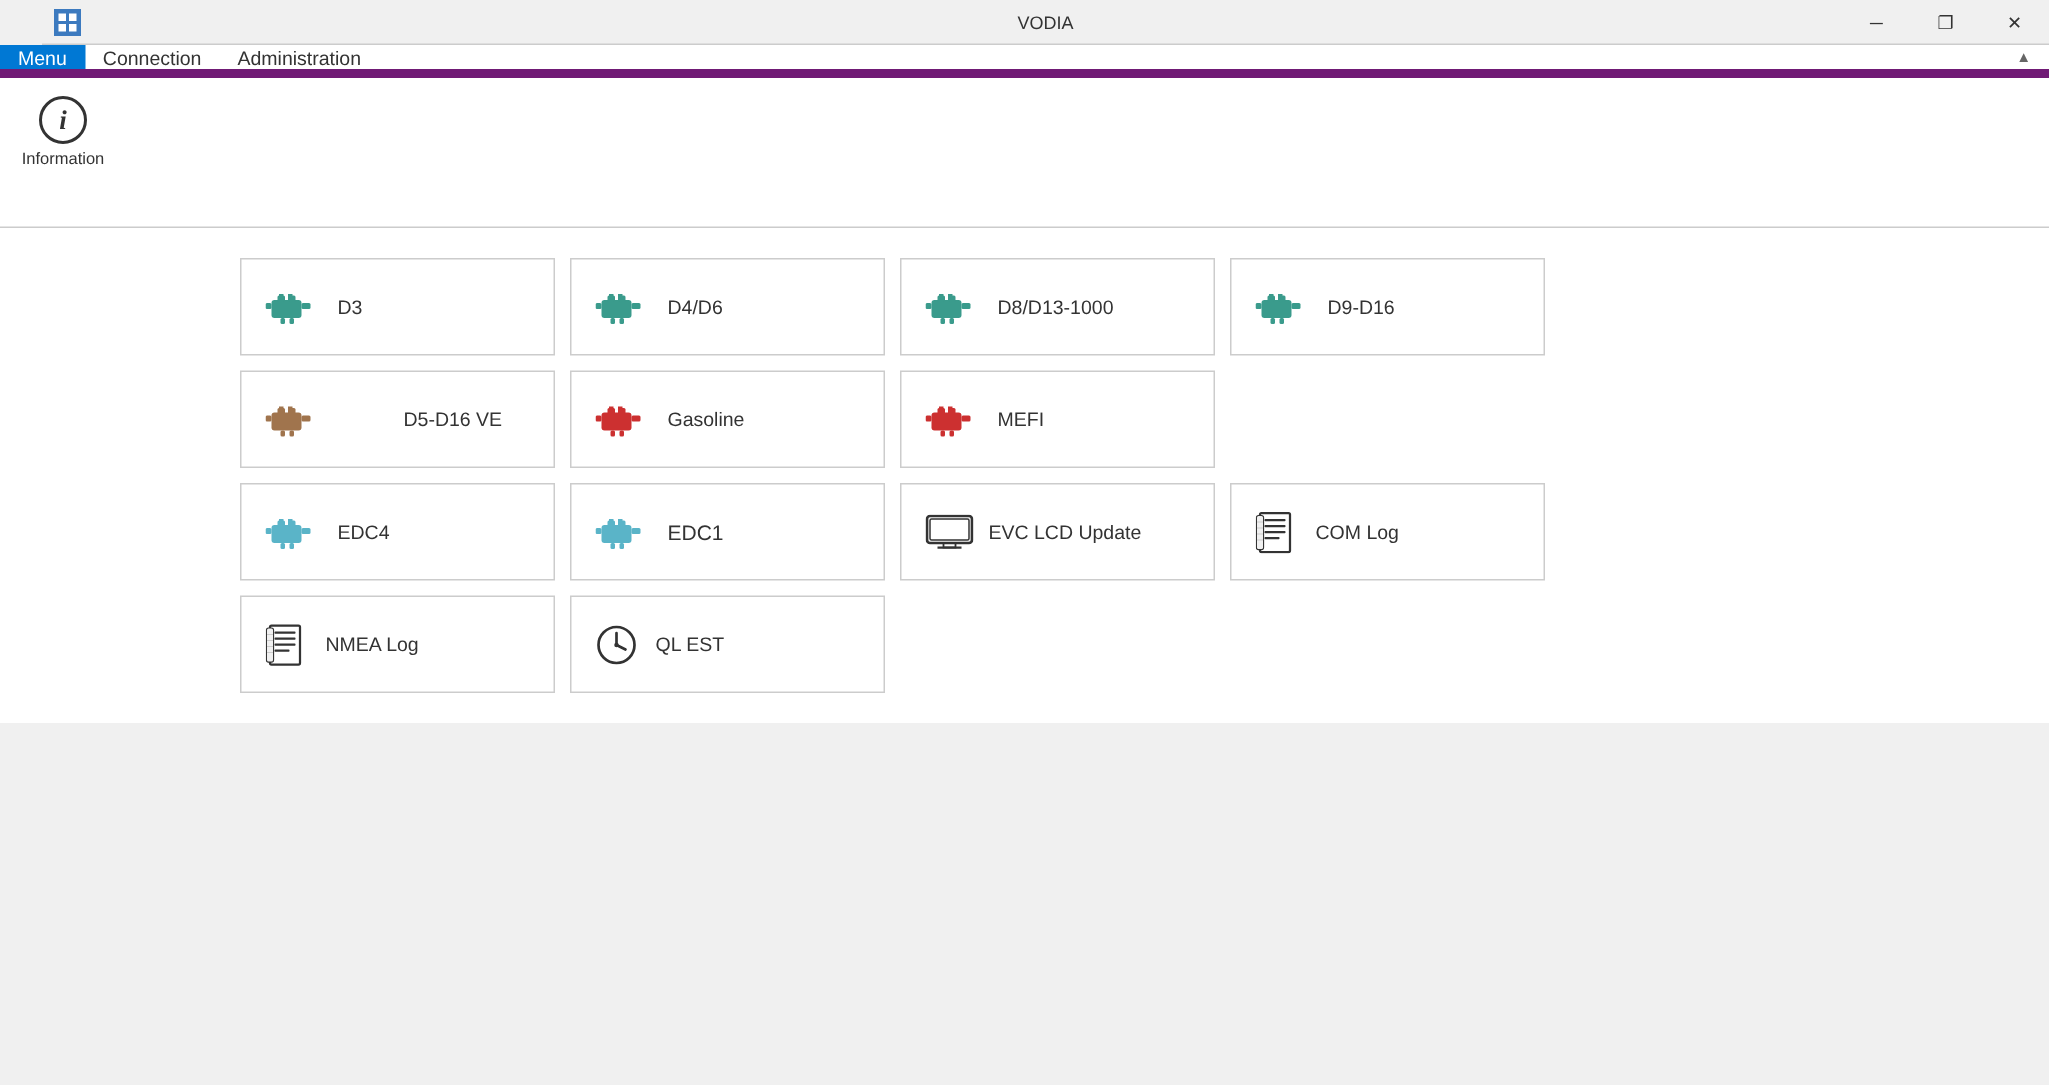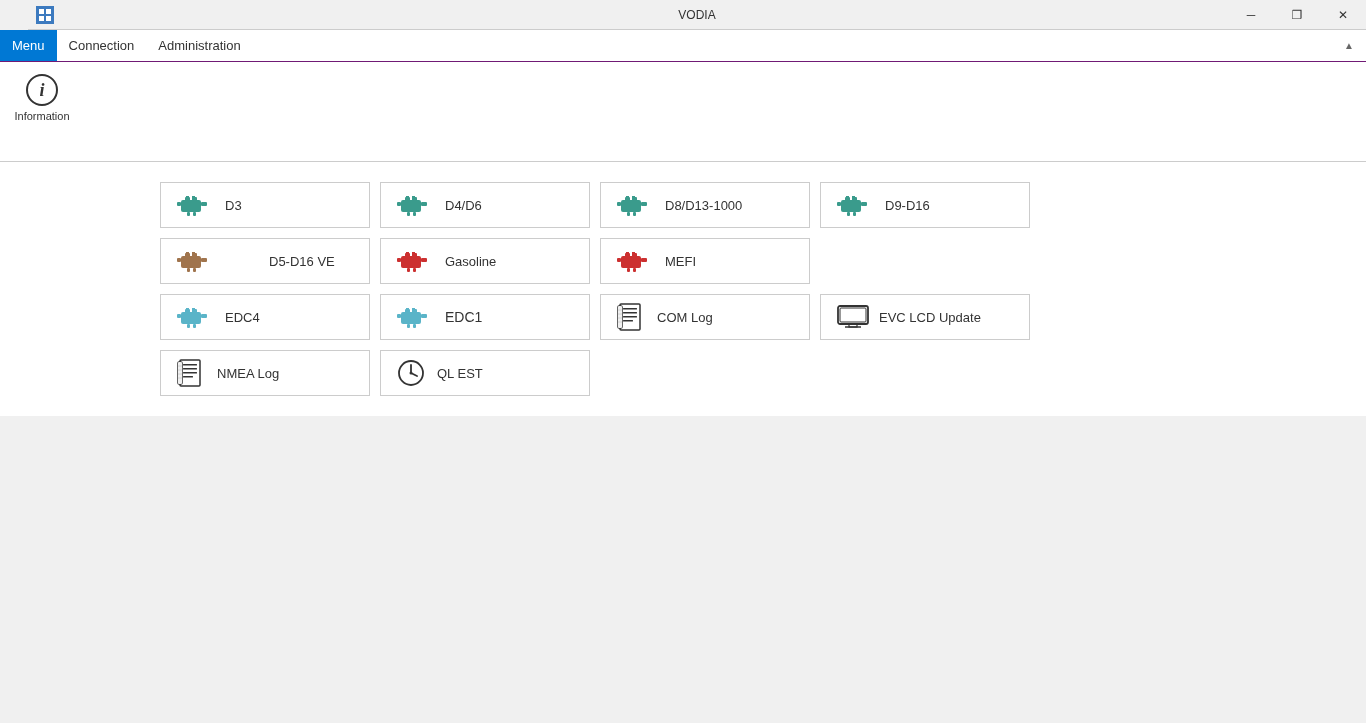--- a/index.html
+++ b/index.html
@@ -55,24 +55,24 @@
       align-items: center;
       justify-content: center;
       font-size: 10px;
       color: white;
       font-weight: bold;
     }
 
     
     .menubar {
       background: white;
-      height: 32px;
+      height: 22px;
       display: flex;
       align-items: stretch;
-      border-bottom: 1px solid #701a75;
+      border-bottom: 6px solid #701a75;
       padding: 0 0;
     }
     .menu-item {
       padding: 0 12px;
       display: flex;
       align-items: center;
       font-size: 13px;
       cursor: pointer;
       color: #333;
     }
@@ -139,21 +139,21 @@
       gap: 10px;
     }
 
     .grid-row {
       display: flex;
       gap: 10px;
     }
 
     .grid-tile {
       width: 210px;
-      height: 46px;
+      height: 65px;
       border: 1px solid #ccc;
       background: white;
       display: flex;
       align-items: center;
       padding: 0 16px;
       gap: 12px;
       cursor: pointer;
       font-size: 14px;
       color: #333;
     }
@@ -391,50 +391,50 @@
           <rect x="24" y="10" width="6" height="4" rx="1" fill="#5ab4c8"></rect>
           <rect x="0" y="10" width="4" height="4" rx="1" fill="#5ab4c8"></rect>
           <rect x="10" y="20" width="3" height="4" rx="1" fill="#5ab4c8"></rect>
           <rect x="16" y="20" width="3" height="4" rx="1" fill="#5ab4c8"></rect>
 
           <rect x="9" y="4" width="3" height="2" fill="#5ab4c8"></rect>
           <rect x="15" y="4" width="3" height="2" fill="#5ab4c8"></rect>
         </svg>
       </div>
         <span style="font-size:14px;color:#333;">EDC1</span>
+      </div>
+      <div class="grid-tile">
+        <div class="lcd-icon">
+        <svg width="32" height="24" viewBox="0 0 32 24">
+          <rect x="1" y="1" width="30" height="18" rx="2" fill="none" stroke="#333" stroke-width="1.8"></rect>
+          <rect x="3" y="3" width="26" height="14" rx="1" fill="none" stroke="#333" stroke-width="1"></rect>
+          <rect x="12" y="19" width="8" height="3" fill="none" stroke="#333" stroke-width="1.2"></rect>
+          <line x1="8" y1="22" x2="24" y2="22" stroke="#333" stroke-width="1.5"></line>
+        </svg>
+      </div>
+        <span style="font-size:13px;color:#333;">EVC LCD Update</span>
       </div>
       <div class="grid-tile">
         <div class="log-icon">
         <svg width="28" height="28" viewBox="0 0 28 28">
           <rect x="3" y="1" width="20" height="26" rx="1" fill="none" stroke="#333" stroke-width="1.5"></rect>
           <rect x="6" y="5" width="14" height="1.5" fill="#333" rx="0.5"></rect>
           <rect x="6" y="9" width="14" height="1.5" fill="#333" rx="0.5"></rect>
           <rect x="6" y="13" width="14" height="1.5" fill="#333" rx="0.5"></rect>
           <rect x="6" y="17" width="10" height="1.5" fill="#333" rx="0.5"></rect>
           <rect x="1" y="3" width="4" height="22" rx="1" fill="none" stroke="#333" stroke-width="1.5"></rect>
           <rect x="1" y="3" width="4" height="22" rx="1" fill="#f0f0f0"></rect>
           <line x1="1" y1="7" x2="5" y2="7" stroke="#ccc" stroke-width="0.8"></line>
           <line x1="1" y1="11" x2="5" y2="11" stroke="#ccc" stroke-width="0.8"></line>
           <line x1="1" y1="15" x2="5" y2="15" stroke="#ccc" stroke-width="0.8"></line>
           <line x1="1" y1="19" x2="5" y2="19" stroke="#ccc" stroke-width="0.8"></line>
         </svg>
       </div>
         <span style="font-size:13px;color:#333;">COM Log</span>
       </div>
-      <div class="grid-tile">
-        <div class="lcd-icon">
-        <svg width="32" height="24" viewBox="0 0 32 24">
-          <rect x="1" y="1" width="30" height="18" rx="2" fill="none" stroke="#333" stroke-width="1.8"></rect>
-          <rect x="3" y="3" width="26" height="14" rx="1" fill="none" stroke="#333" stroke-width="1"></rect>
-          <rect x="12" y="19" width="8" height="3" fill="none" stroke="#333" stroke-width="1.2"></rect>
-          <line x1="8" y1="22" x2="24" y2="22" stroke="#333" stroke-width="1.5"></line>
-        </svg>
-      </div>
-        <span style="font-size:13px;color:#333;">EVC LCD Update</span>
-      </div>
     </div>
     <div class="grid-row">
       <div class="grid-tile">
         <div class="log-icon">
         <svg width="28" height="28" viewBox="0 0 28 28">
           <rect x="3" y="1" width="20" height="26" rx="1" fill="none" stroke="#333" stroke-width="1.5"></rect>
           <rect x="6" y="5" width="14" height="1.5" fill="#333" rx="0.5"></rect>
           <rect x="6" y="9" width="14" height="1.5" fill="#333" rx="0.5"></rect>
           <rect x="6" y="13" width="14" height="1.5" fill="#333" rx="0.5"></rect>
           <rect x="6" y="17" width="10" height="1.5" fill="#333" rx="0.5"></rect>

